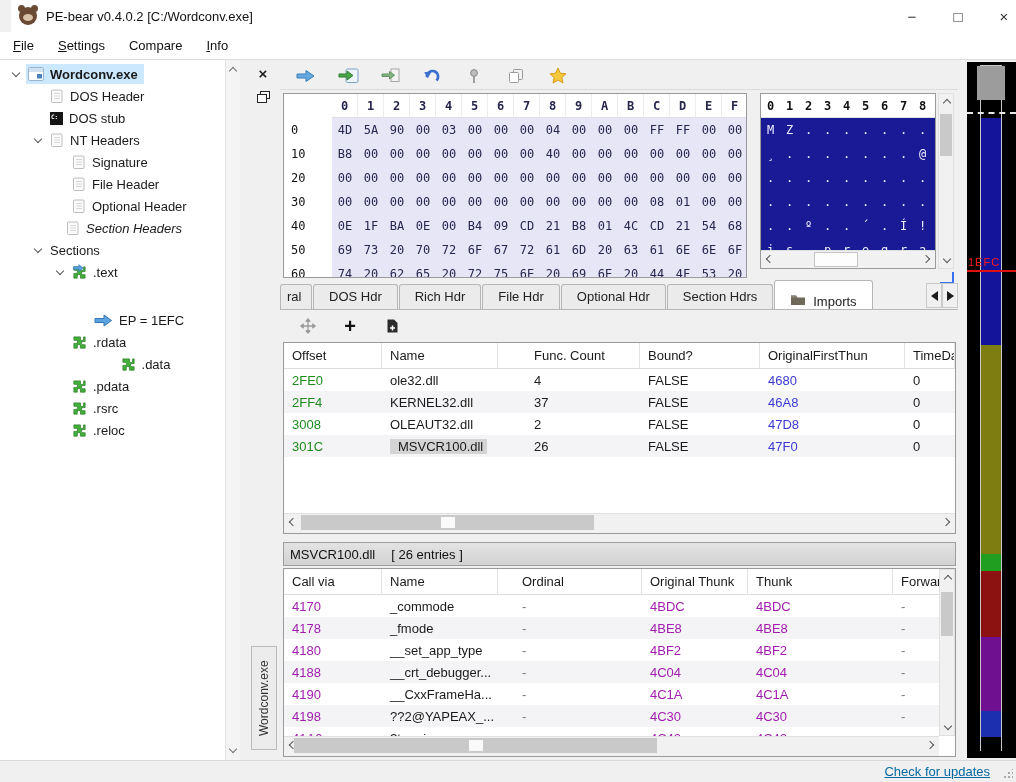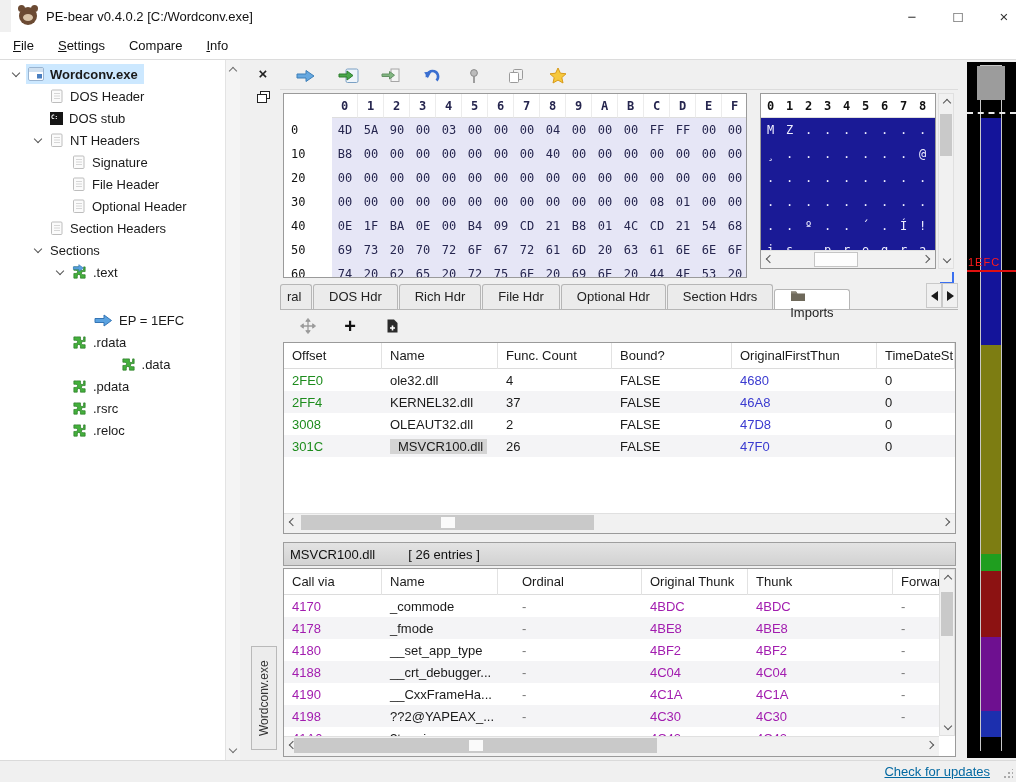--- a/index.html
+++ b/index.html
@@ -77,59 +77,59 @@
   .asc-hs { left:0; right:0; bottom:0; }
   .asc-hs .hthumb { left:53px; width:44px; background:#fdfdfd; border:1px solid #c5c5c5; }
   .asc-vs { left:658px; top:33px; height:176px; }
   .asc-vs .vthumb { top:20px; height:42px; }
   .corner-blue { position:absolute; left:660px; top:212px; width:14px; height:12px; border-right:2px solid #3a6ff0; border-bottom:2px solid #3a6ff0; }
 
   
   .tabbar { position:absolute; left:0; top:220px; width:678px; height:30px; border-bottom:1px solid #b6b6b6; display:flex; align-items:flex-end; }
   .tab { height:25px; background:#ebebeb; border:1px solid #b6b6b6; border-bottom:none; border-radius:3px 3px 0 0; padding:4px 15px 0 15px; margin-right:1px; color:#222; white-space:nowrap; }
   .tab.clip { width:32px; padding:4px 6px 0 6px; overflow:hidden; }
-  .tab.active { height:20px; background:#fff; position:relative; z-index:2; display:flex; align-items:flex-start; padding-top:0;flex-direction:column; }
+  .tab.active { height:29px; background:#fff; position:relative; z-index:2; display:flex; align-items:flex-end; padding-top:0; }
   .tab.active .f-ico { margin-right:7px; }
   .tab-arrows { position:absolute; right:0; top:3px; display:flex; }
   .ta { width:16px; height:25px; background:#f0f0f0; border:1px solid #c9c9c9; display:flex; align-items:center; justify-content:center; }
   .tri-l { width:0; height:0; border-top:5px solid transparent; border-bottom:5px solid transparent; border-right:7px solid #1a1a1a; }
   .tri-r { width:0; height:0; border-top:5px solid transparent; border-bottom:5px solid transparent; border-left:7px solid #1a1a1a; }
 
   
   .imp-toolbar { position:absolute; left:0; top:251px; width:678px; height:30px; display:flex; align-items:center; gap:18px; padding-left:16px; }
   .plus-glyph { font-size:20px; font-weight:900; color:#111; line-height:18px; }
 
   
   .table { position:absolute; background:#fff; border:1px solid #9a9a9a; overflow:hidden; }
   .imp-table { left:3px; top:282px; width:673px; height:192px; }
   .det-table { left:3px; top:508px; width:673px; height:189px; }
   .t-head { display:flex; height:26px; align-items:center; border-bottom:1px solid #dcdcdc; background:#fff; }
   .t-head span { padding-left:8px; border-right:1px solid #e2e2e2; height:26px; display:flex; align-items:center; color:#1a1a1a; white-space:nowrap; overflow:hidden; }
   .t-row { display:flex; height:22px; align-items:center; }
   .t-row:nth-child(even) { background:#f4f4f6; }
   .t-row span { padding-left:8px; white-space:nowrap; overflow:hidden; }
-  .imp-c0{width:98px;flex:0 0 98px;} .imp-c1{width:116px;flex:0 0 116px;} .imp-c2{width:114px;flex:0 0 114px;}
+  .imp-c0{width:98px;flex:0 0 98px;} .imp-c1{width:116px;flex:0 0 116px;} .imp-c2{width:114px;flex:0 0 114px;margin-left:28px;}
   .imp-c3{width:120px;flex:0 0 120px;} .imp-c4{width:145px;flex:0 0 145px;} .imp-c5{flex:1;}
   .det-c0{width:98px;flex:0 0 98px;} .det-c1{width:116px;flex:0 0 116px;} .det-c2{width:128px;flex:0 0 128px;margin-left:16px;}
   .det-c3{width:106px;flex:0 0 106px;} .det-c4{width:145px;flex:0 0 145px;} .det-c5{flex:1;}
   .t-row .imp-c0 { color:#1d8c1d; }
   .t-row .imp-c4 { color:#3a3ad0; }
   .t-row .det-c0, .t-row .det-c3, .t-row .det-c4 { color:#a21caf; }
   .t-row .det-c2, .t-row .det-c5 { color:#777; }
   .sel-text { background:#d4d4d4; padding:1px 4px 1px 0; }
   .imp-hs { left:0; right:0; bottom:0; height:20px; }
   .imp-hs .hthumb { left:17px; width:293px; }
   .det-hs { left:0; right:16px; bottom:0; height:20px; }
   .det-hs .hthumb { left:10px; width:363px; }
   .det-vs { right:0; top:0; height:167px; }
   .det-vs .vthumb { top:22px; height:44px; }
 
   
   .lib-bar { position:absolute; left:3px; top:482px; width:673px; height:24px; background:linear-gradient(#e3e3e3,#d2d2d2); border:1px solid #9e9e9e; display:flex; align-items:center; padding-left:6px; color:#111; }
-  .lib-bar .entries { margin-left:33px; }
+  .lib-bar .entries { margin-left:16px; }
 
   
   .viz { position:absolute; left:967px; top:62px; width:49px; height:696px; background:#000; }
   .viz-bar { position:absolute; left:13px; top:3px; width:22px; height:686px; border:1px solid #c8c8c8; }
   .viz-seg { width:100%; }
   .viz-seg.wide { width:28px; margin-left:-4px; }
   .viz-dash { position:absolute; left:0; top:50px; width:100%; border-top:2px dashed #e8e8e8; }
   .ep-line { position:absolute; left:0; top:208px; width:100%; border-top:2px solid #e01010; }
   .ep-label { position:absolute; left:1px; top:194px; font-size:11px; color:#ff1a1a; letter-spacing:1px; }
 
@@ -246,21 +246,21 @@
       <span class="tree-body">
         <span class="t-ico">
           <svg width="14" height="15" viewBox="0 0 14 15">
             <rect x="1.5" y="1" width="10.5" height="12.5" rx="1" fill="#fbfbfb" stroke="#bdbdbd"></rect>
             <path d="M4 4.5h6M4 7h6M4 9.5h6" stroke="#d6d6d6"></path>
           </svg>
         </span>
         <span class="tree-label">Optional Header</span>
       </span>
     </div>
-    <div class="tree-row" style="padding-left: 28px;">
+    <div class="tree-row" style="padding-left: 44px; font-style: italic;">
       <span class="chev-slot"></span>
       <span class="tree-body">
         <span class="t-ico">
           <svg width="14" height="15" viewBox="0 0 14 15">
             <rect x="1.5" y="1" width="10.5" height="12.5" rx="1" fill="#fbfbfb" stroke="#bdbdbd"></rect>
             <path d="M4 4.5h6M4 7h6M4 9.5h6" stroke="#d6d6d6"></path>
           </svg>
         </span>
         <span class="tree-label">Section Headers</span>
       </span>

